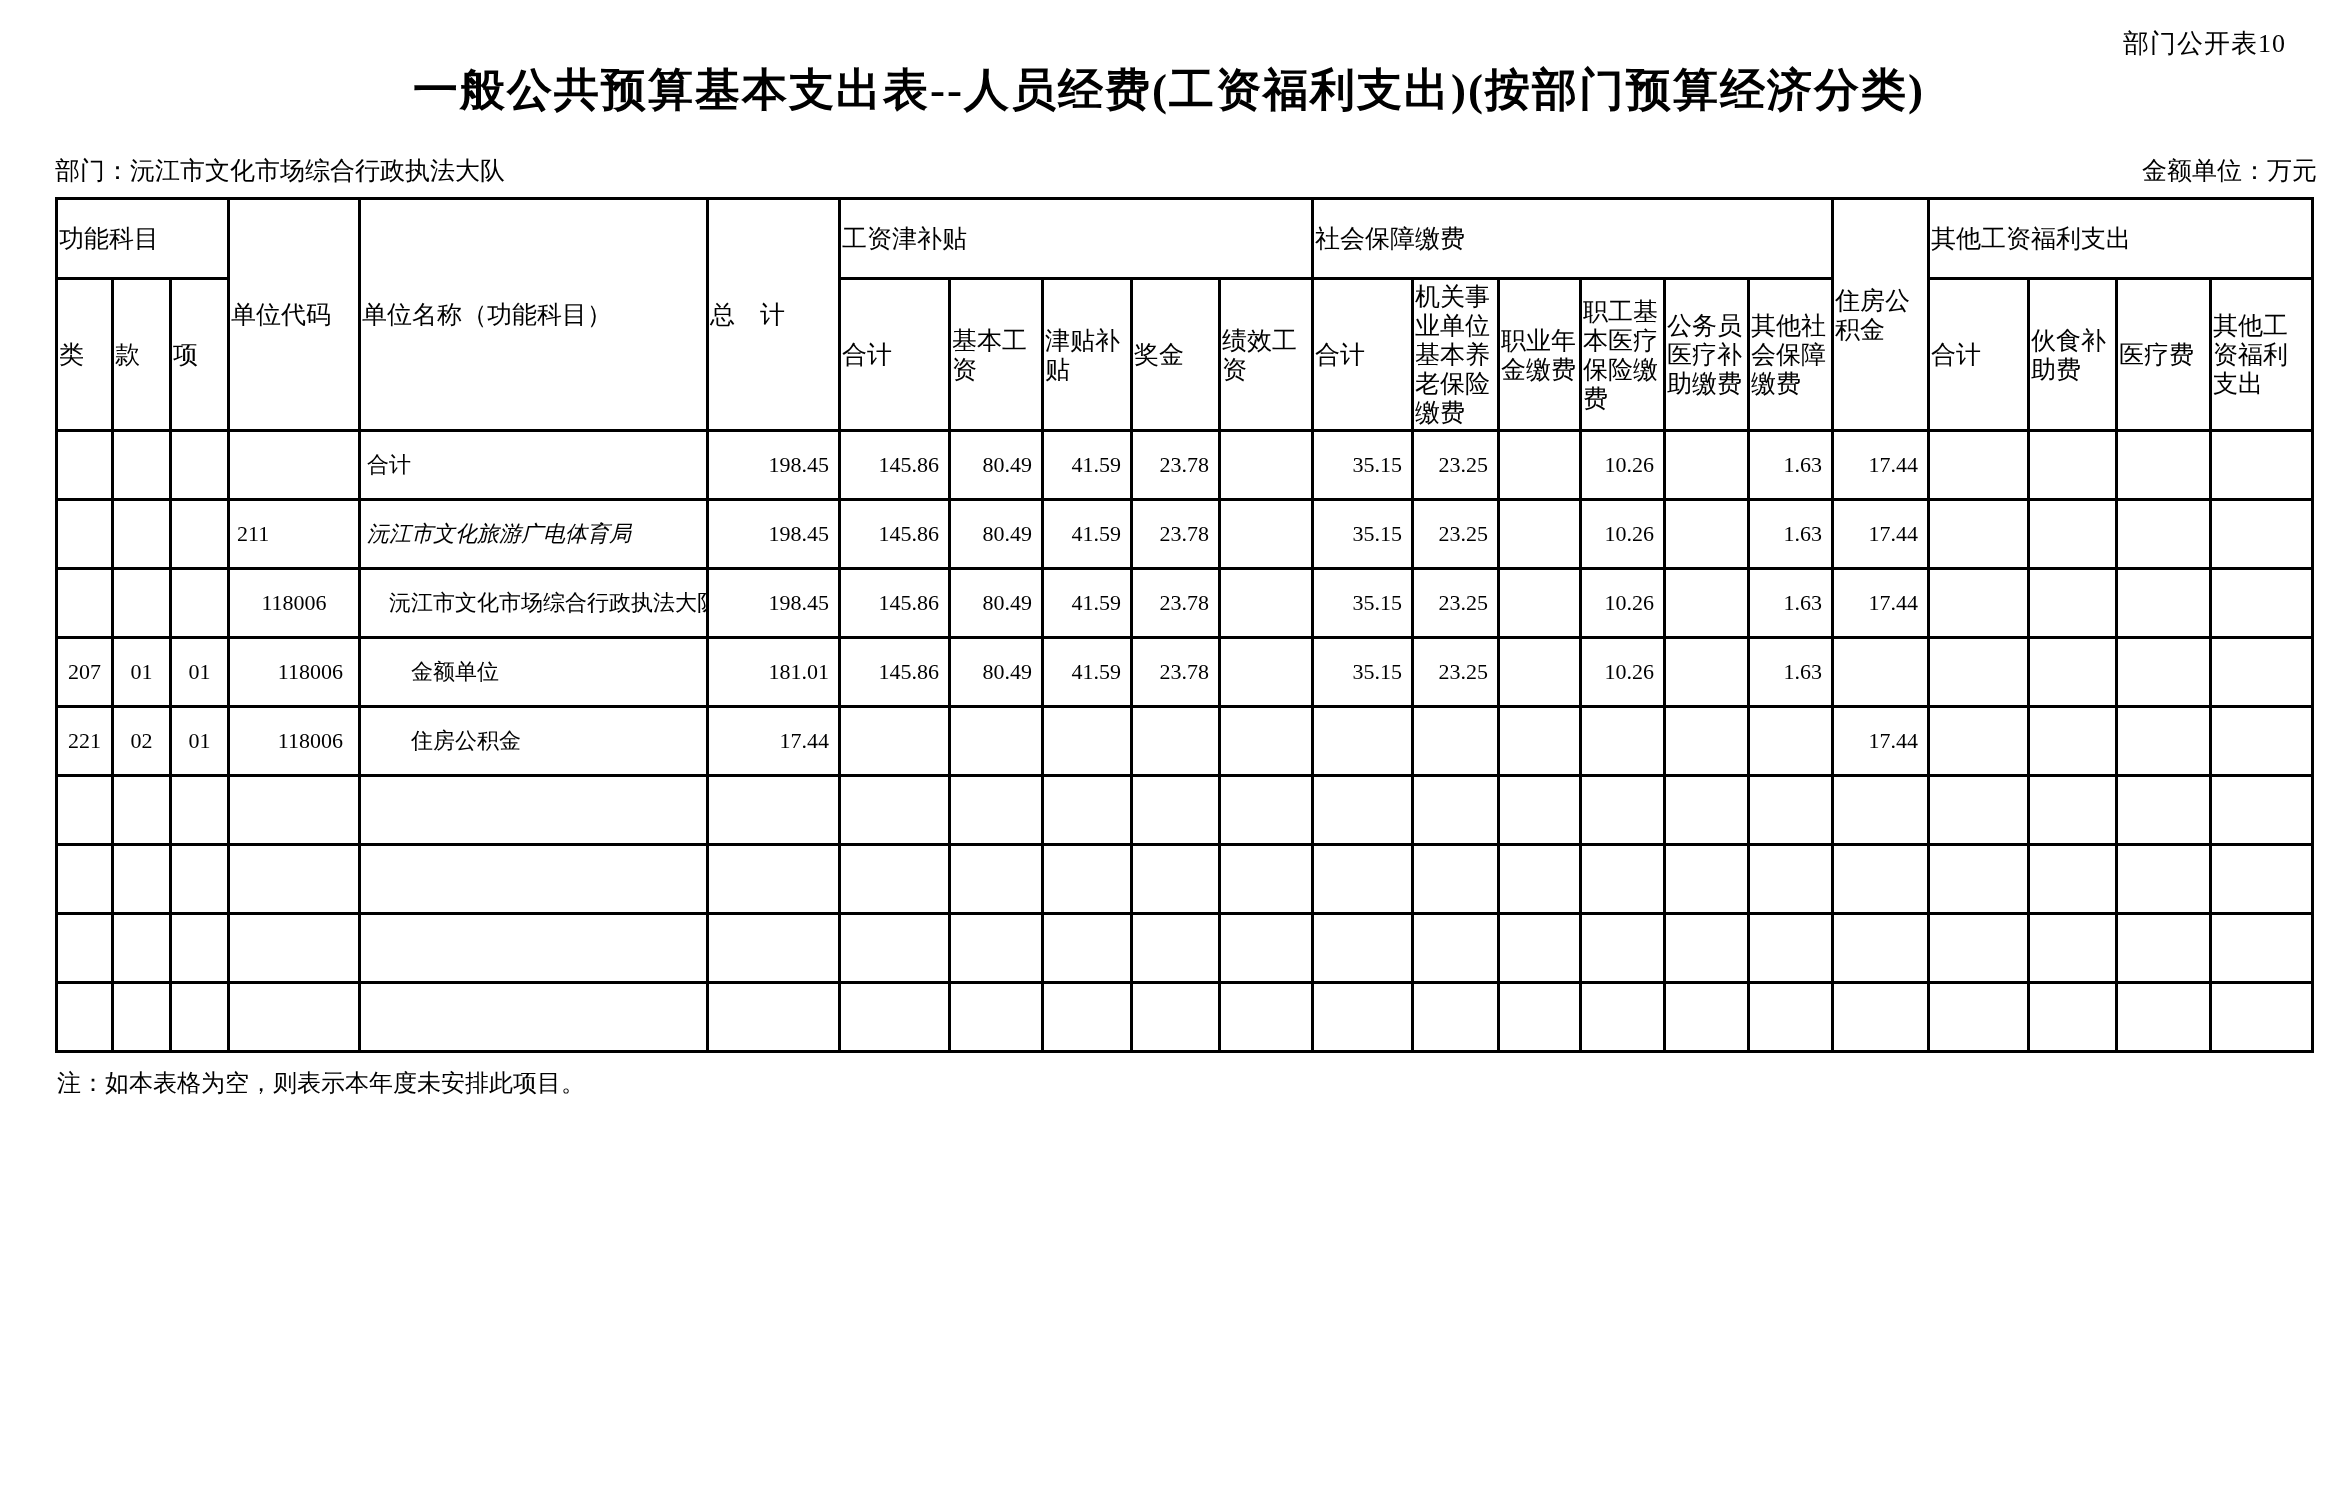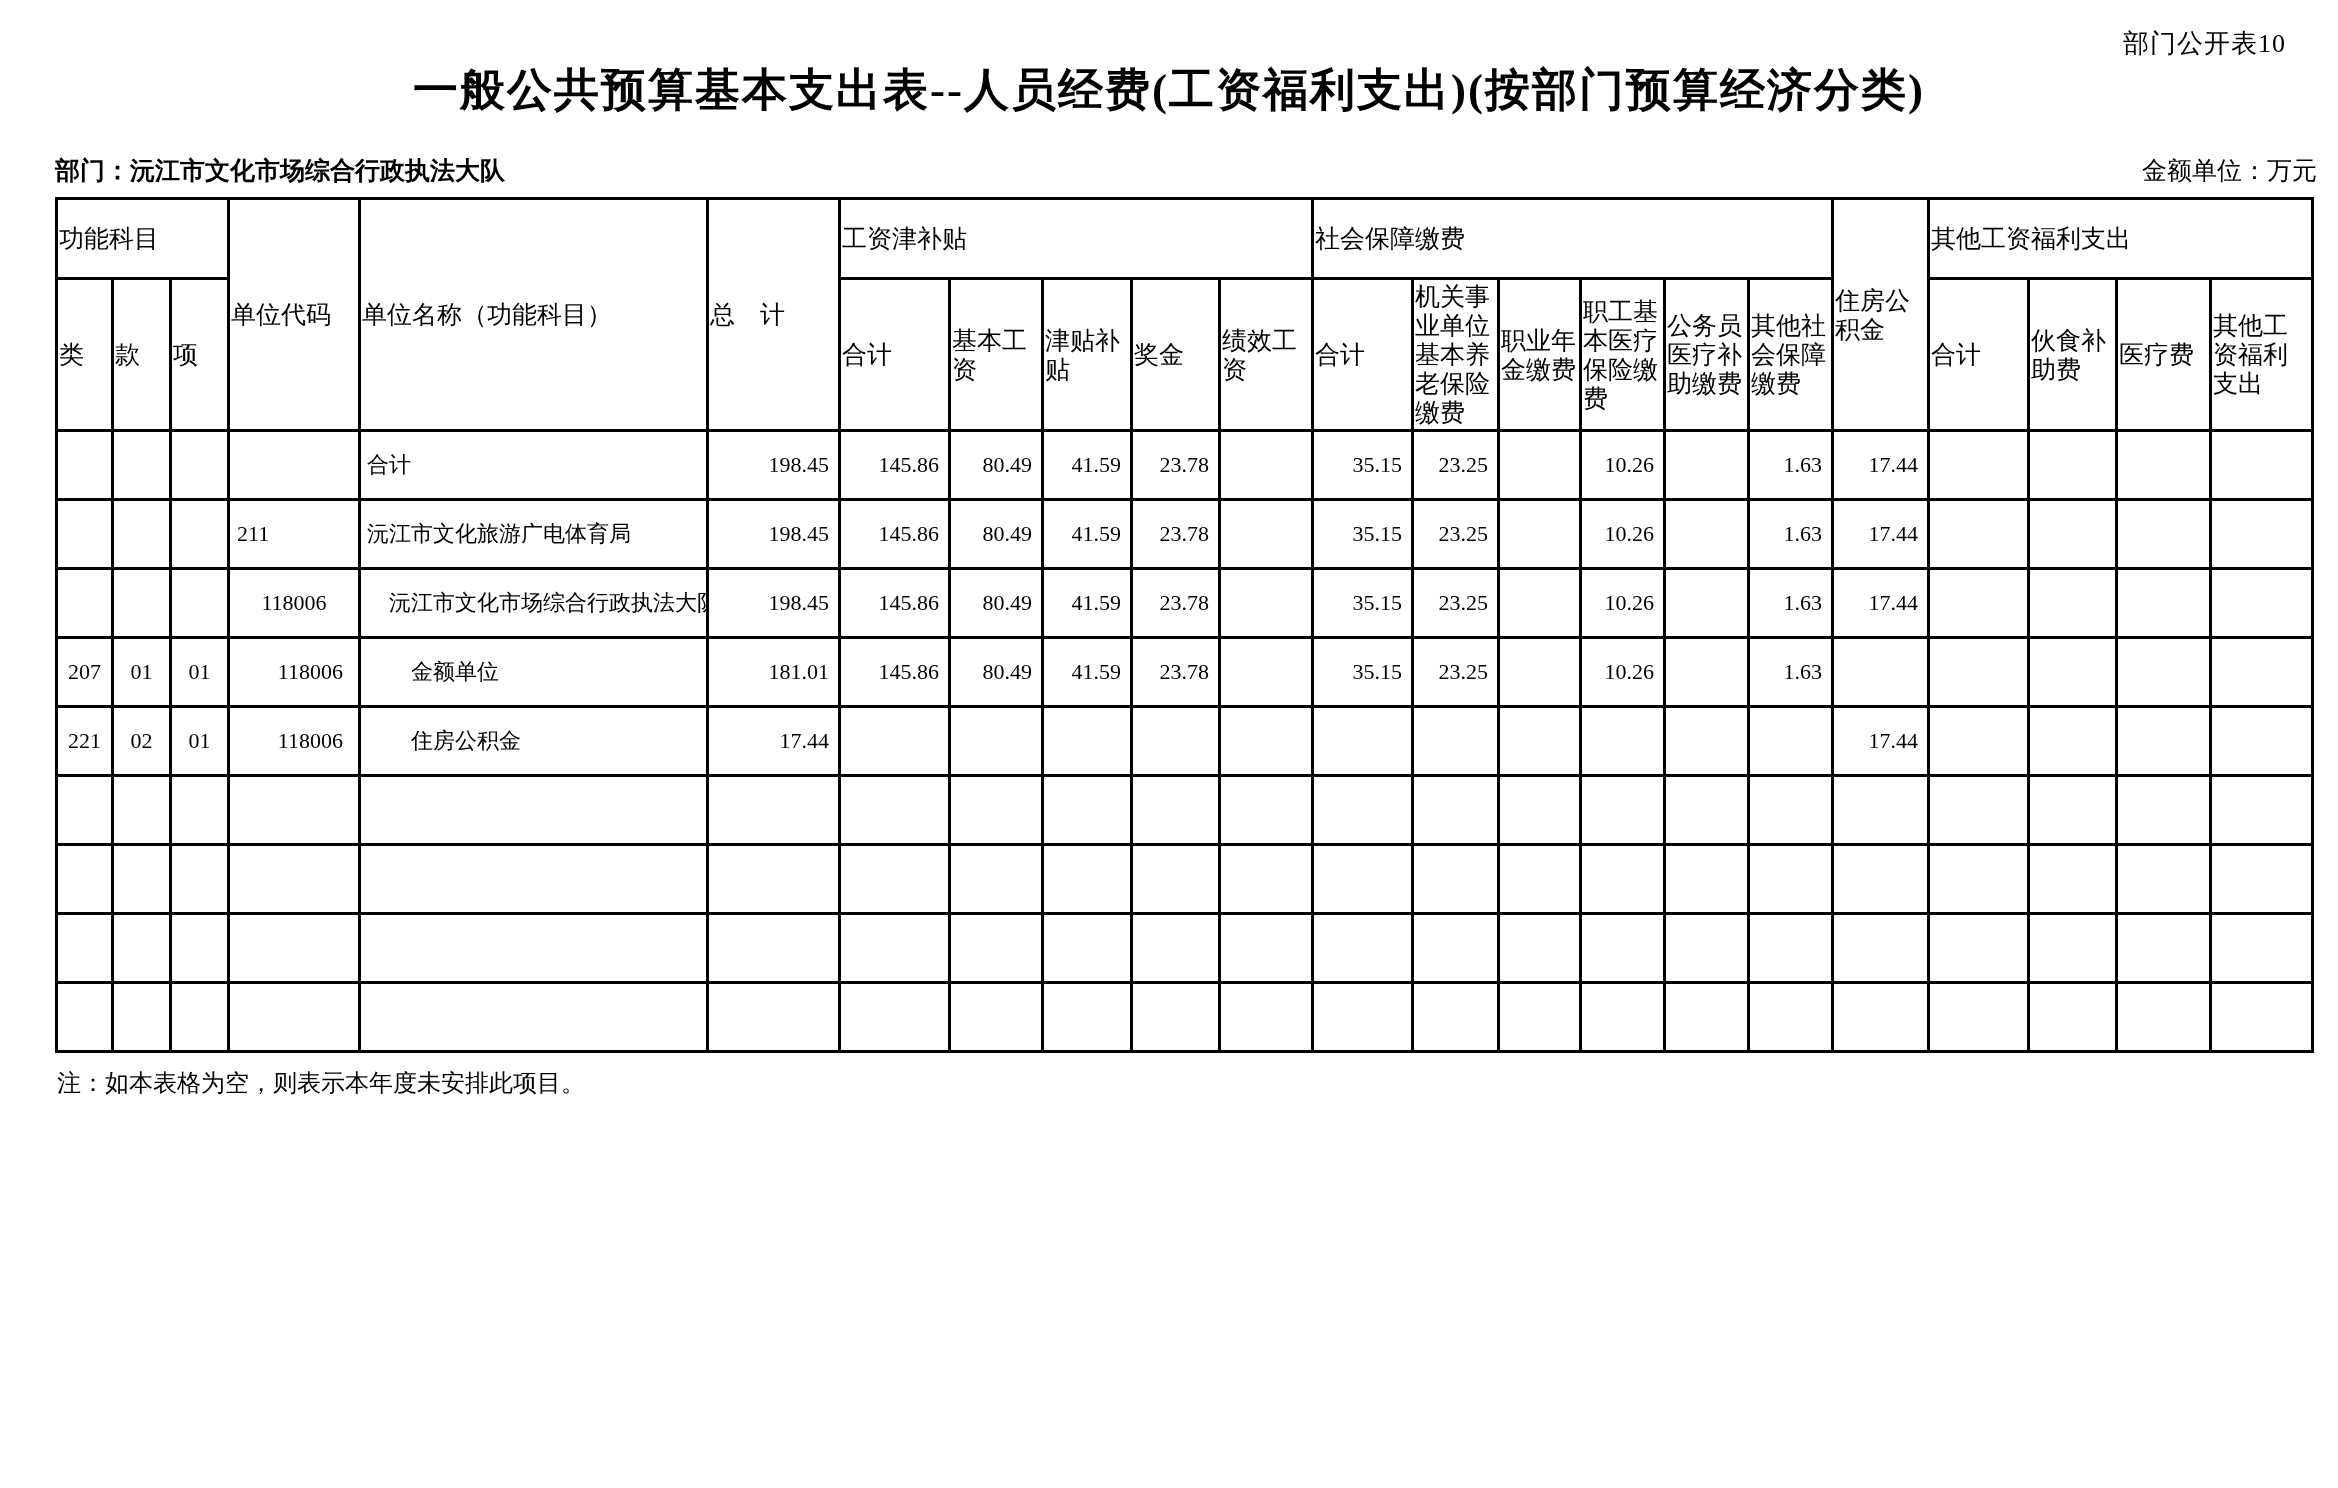--- a/index.html
+++ b/index.html
@@ -19,21 +19,21 @@
     text-align:center;
     font-family:"Liberation Serif","DejaVu Serif",serif;
     font-weight:bold; font-size:45px; letter-spacing:2px;
   }
   .meta {
     width:2262px; margin:34px 0 0 55px;
     display:flex; justify-content:space-between; align-items:flex-end;
   }
   .dept {
     font-family:"Liberation Sans","DejaVu Sans",sans-serif;
-    font-weight:bold; font-size:25px;
+    font-weight:normal; font-size:25px;
   }
   .unit { font-size:25px; }
   table.budget {
     margin:10px 0 0 55px;
     border-collapse:collapse; table-layout:fixed;
     width:2256px;
   }
   table.budget th, table.budget td {
     border:3px solid #000000;
     overflow:hidden;
@@ -153,21 +153,21 @@
           <td class="c-num"></td>
           <td class="c-num"></td>
           <td class="c-num"></td>
           <td class="c-num"></td>
         </tr>
         <tr>
           <td class="c-center"></td>
           <td class="c-center"></td>
           <td class="c-center"></td>
           <td class="c-code-left">211</td>
-          <td class="c-name" style="padding-left: 6px;">沅江市文化旅游广电体育局</td>
+          <td class="c-name" style="padding-left: 6px; font-style: italic;">沅江市文化旅游广电体育局</td>
           <td class="c-num">198.45</td>
           <td class="c-num">145.86</td>
           <td class="c-num">80.49</td>
           <td class="c-num">41.59</td>
           <td class="c-num">23.78</td>
           <td class="c-num"></td>
           <td class="c-num">35.15</td>
           <td class="c-num">23.25</td>
           <td class="c-num"></td>
           <td class="c-num">10.26</td>

